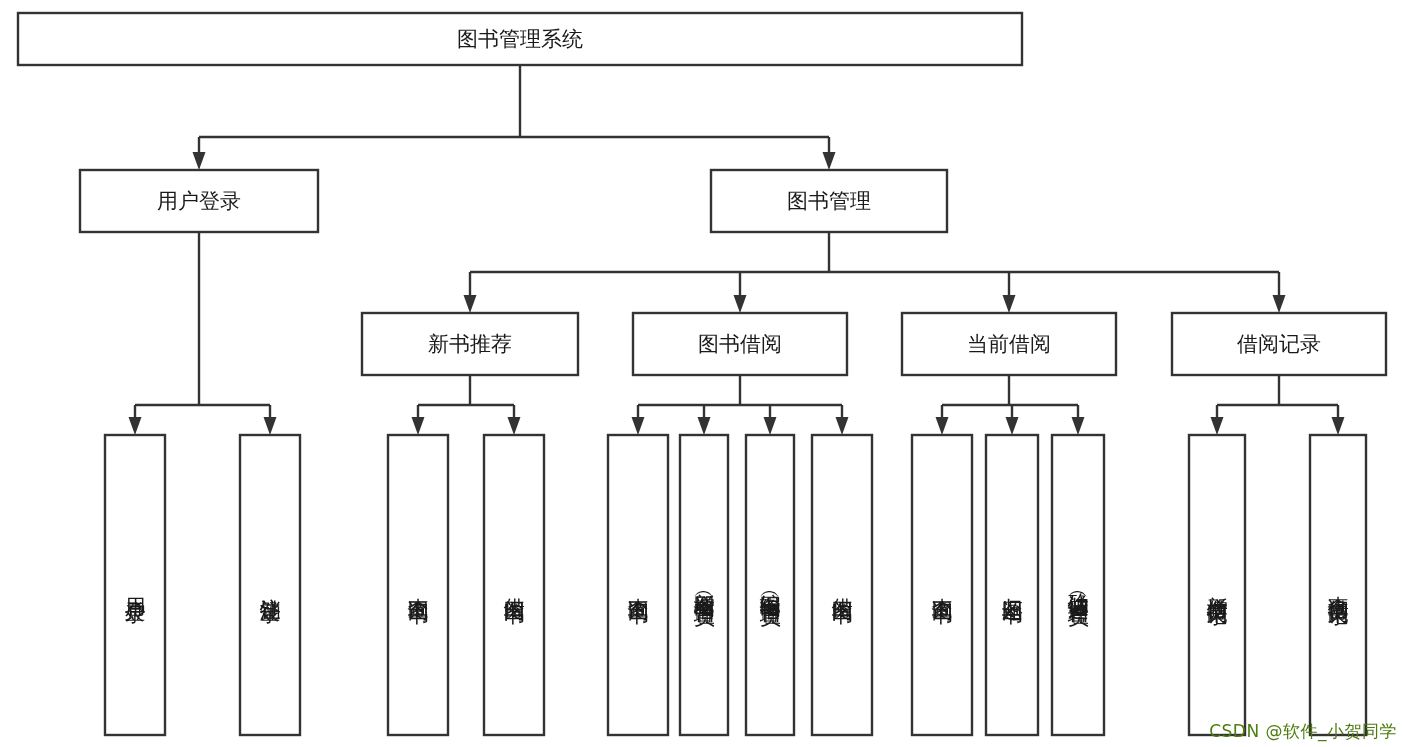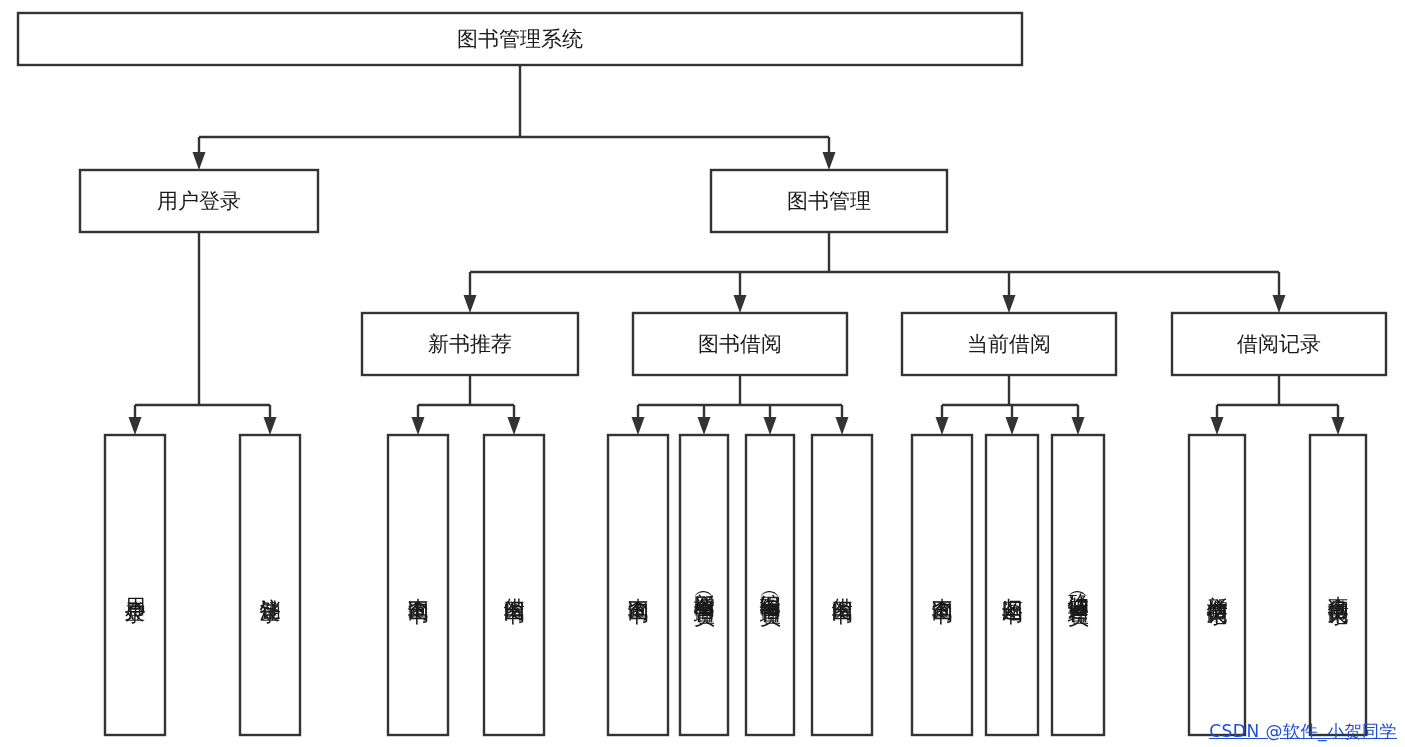--- a/index.html
+++ b/index.html
@@ -71,24 +71,23 @@
     color: #1a1a1a;
     white-space: nowrap;
     pointer-events: none;
   }
   #watermark {
     position: absolute;
     right: 8px;
     bottom: 4px;
     font-family: "DejaVu Sans", "Liberation Sans", sans-serif;
     font-size: 17px;
-    color: #1d4ed8;
+    color: #4d7c0f;
     letter-spacing: 0.5px;
     white-space: nowrap;
-    text-decoration: underline;
   }
 </style>
 </head>
 <body>
 
 <div id="diagram-root">
 
   <svg id="tree-svg" viewBox="0 0 1405 747">
     <g id="connectors-layer">
         <line x1="520" y1="65" x2="520" y2="137" class="connector"></line>

